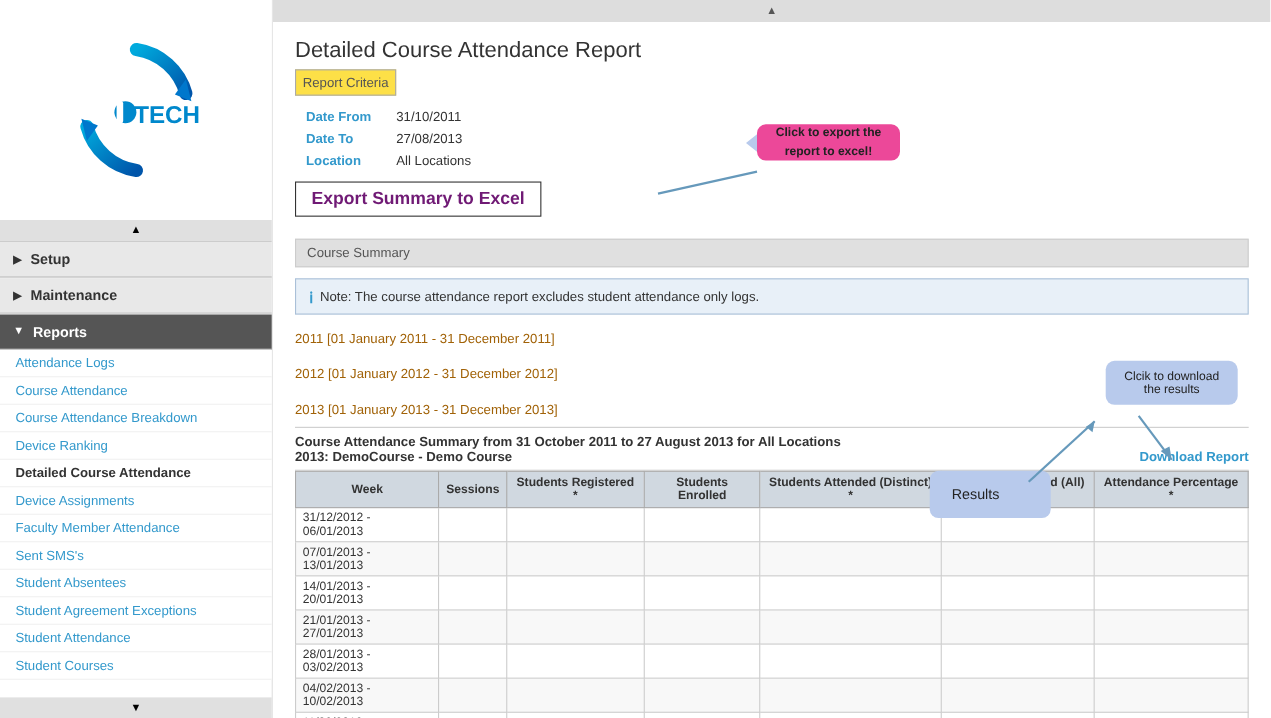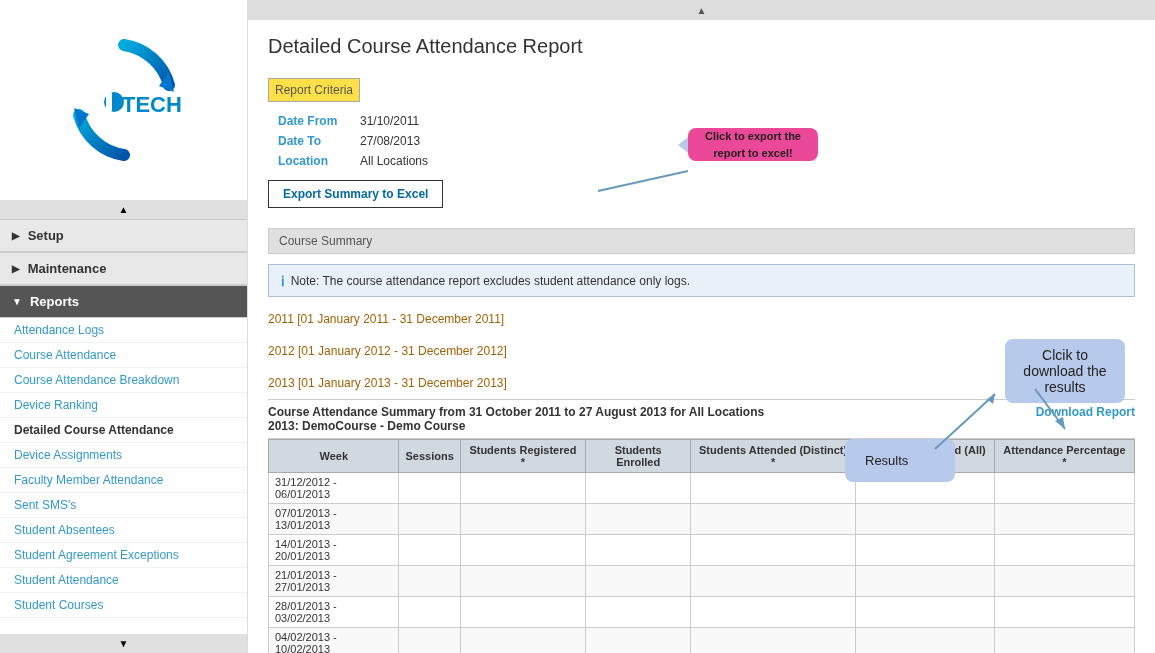--- a/index.html
+++ b/index.html
@@ -91,21 +91,20 @@
     .content-area {
       flex: 1;
       background: #fff;
       overflow-y: auto;
       padding: 15px 20px;
     }
     .page-title {
       font-size: 20px;
       font-weight: normal;
       color: #333;
-      margin-bottom: 15px;
       padding-bottom: 5px;
     }
 
     
     .report-criteria-box {
       border: 1px solid #aaa;
       display: inline-block;
       padding: 4px 6px 4px 6px;
       margin-bottom: 8px;
       font-size: 12px;
@@ -116,22 +115,22 @@
     .criteria-table td { padding: 2px 8px; }
     .criteria-label { color: #3399cc; font-weight: bold; min-width: 80px; }
     .criteria-value { color: #333; }
 
     
     .export-btn {
       border: 1px solid #333;
       background: #fff;
       padding: 6px 14px;
       cursor: pointer;
-      font-size: 12px;
-      color: #0369a1;
+      font-size: 16px;
+      color: #701a75;
       font-weight: bold;
       display: inline-block;
       margin-bottom: 10px;
     }
 
     
     .section-header {
       background: #e0e0e0;
       padding: 5px 10px;
       font-size: 12px;
@@ -172,21 +171,21 @@
     .course-summary-header {
       font-weight: bold;
       font-size: 12px;
       color: #333;
       padding: 5px 0;
       border-top: 1px solid #ccc;
       border-bottom: 1px solid #ccc;
       margin-bottom: 0;
       display: flex;
       justify-content: space-between;
-      align-items: flex-start;
+      align-items: flex-end;
     }
     .download-link {
       color: #3399cc;
       cursor: pointer;
       font-size: 12px;
       text-decoration: none;
     }
 
     
     .data-table {
@@ -362,21 +361,21 @@
           <span>Results</span>
         </div>
 
         <svg style="position:absolute; top:-50px; right:-60px; overflow:visible;" width="80" height="60">
           <line x1="0" y1="60" x2="60" y2="5" stroke="#6699bb" stroke-width="2"></line>
           <polygon points="60,5 52,10 58,15" fill="#6699bb"></polygon>
         </svg>
       </div>
 
       <div style="position:absolute; top:-60px; right:10px; z-index:10;">
-        <div style="background:#b8caec; border-radius:8px; padding:8px 12px; font-size:14px; color:#222; text-align:center; width:120px; position:relative;">
+        <div style="background:#b8caec; border-radius:8px; padding:8px 12px; font-size:11px; color:#222; text-align:center; width:120px; position:relative;">
           <span>Clcik to download the results</span>
         </div>
 
         <svg style="position:absolute; top:50px; left:30px; overflow:visible;" width="60" height="50">
           <line x1="0" y1="0" x2="30" y2="40" stroke="#6699bb" stroke-width="2"></line>
           <polygon points="30,40 20,32 28,28" fill="#6699bb"></polygon>
         </svg>
       </div>
     </div>
 

